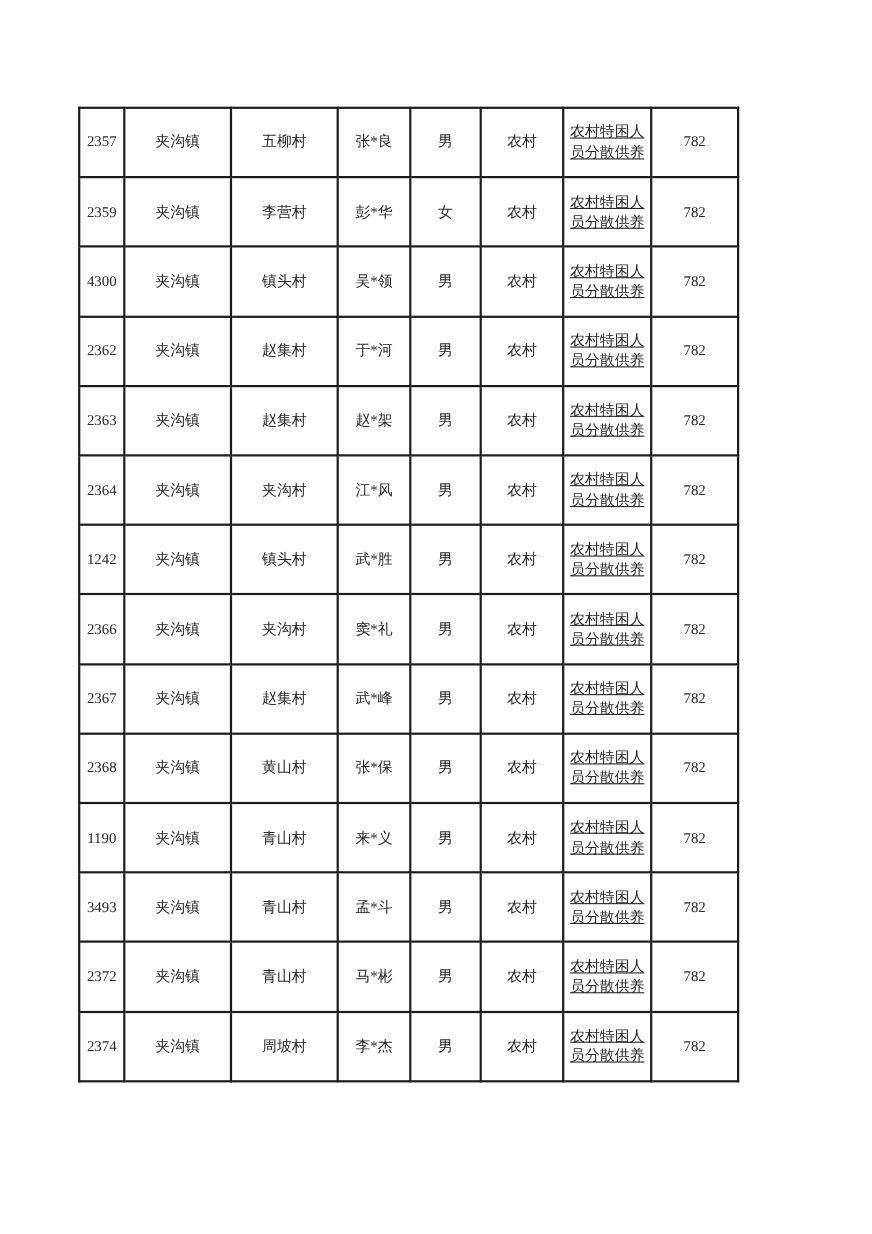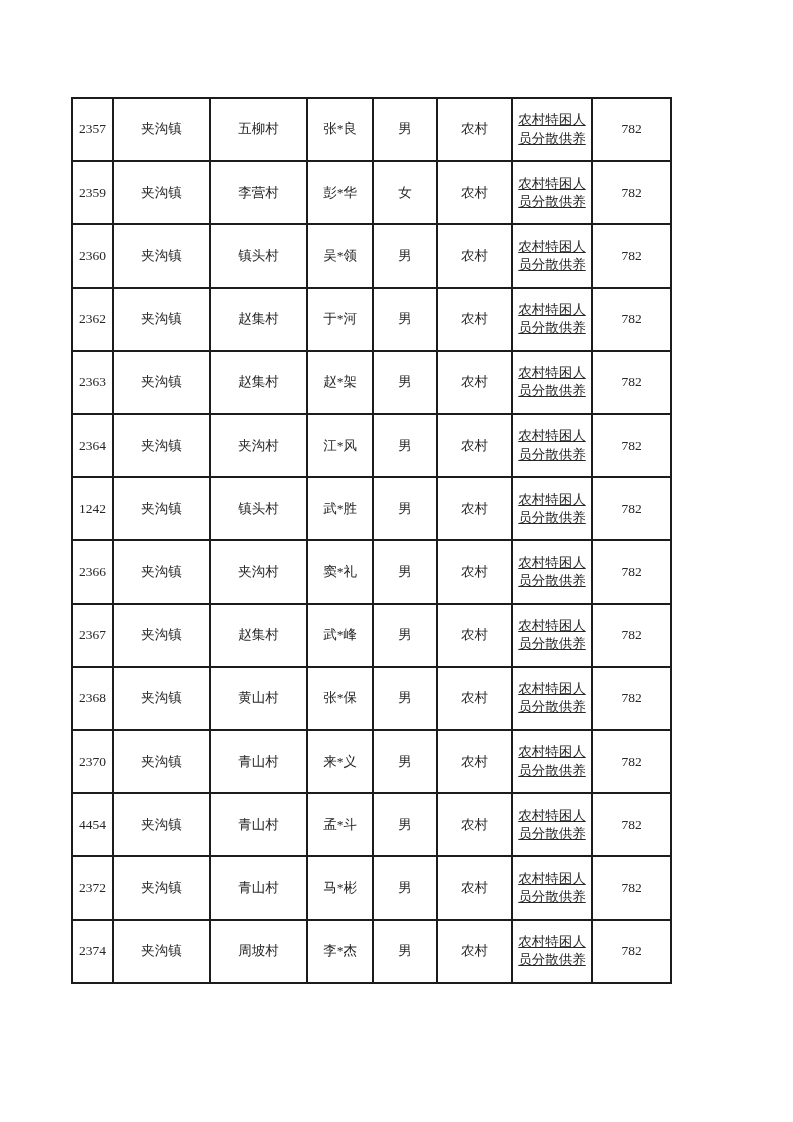--- a/index.html
+++ b/index.html
@@ -81,21 +81,21 @@
             <td class="cell-seq">2359</td>
             <td class="cell-town">夹沟镇</td>
             <td class="cell-village">李营村</td>
             <td class="cell-name">彭*华</td>
             <td class="cell-gender">女</td>
             <td class="cell-residence">农村</td>
             <td class="cell-category">农村特困人员分散供养</td>
             <td class="cell-amount">782</td>
           </tr>
           <tr>
-            <td class="cell-seq">2360</td>
+            <td class="cell-seq">4300</td>
             <td class="cell-town">夹沟镇</td>
             <td class="cell-village">镇头村</td>
             <td class="cell-name">吴*领</td>
             <td class="cell-gender">男</td>
             <td class="cell-residence">农村</td>
             <td class="cell-category">农村特困人员分散供养</td>
             <td class="cell-amount">782</td>
           </tr>
           <tr>
             <td class="cell-seq">2362</td>
@@ -161,31 +161,31 @@
             <td class="cell-seq">2368</td>
             <td class="cell-town">夹沟镇</td>
             <td class="cell-village">黄山村</td>
             <td class="cell-name">张*保</td>
             <td class="cell-gender">男</td>
             <td class="cell-residence">农村</td>
             <td class="cell-category">农村特困人员分散供养</td>
             <td class="cell-amount">782</td>
           </tr>
           <tr>
-            <td class="cell-seq">2370</td>
+            <td class="cell-seq">1190</td>
             <td class="cell-town">夹沟镇</td>
             <td class="cell-village">青山村</td>
             <td class="cell-name">来*义</td>
             <td class="cell-gender">男</td>
             <td class="cell-residence">农村</td>
             <td class="cell-category">农村特困人员分散供养</td>
             <td class="cell-amount">782</td>
           </tr>
           <tr>
-            <td class="cell-seq">4454</td>
+            <td class="cell-seq">3493</td>
             <td class="cell-town">夹沟镇</td>
             <td class="cell-village">青山村</td>
             <td class="cell-name">孟*斗</td>
             <td class="cell-gender">男</td>
             <td class="cell-residence">农村</td>
             <td class="cell-category">农村特困人员分散供养</td>
             <td class="cell-amount">782</td>
           </tr>
           <tr>
             <td class="cell-seq">2372</td>

